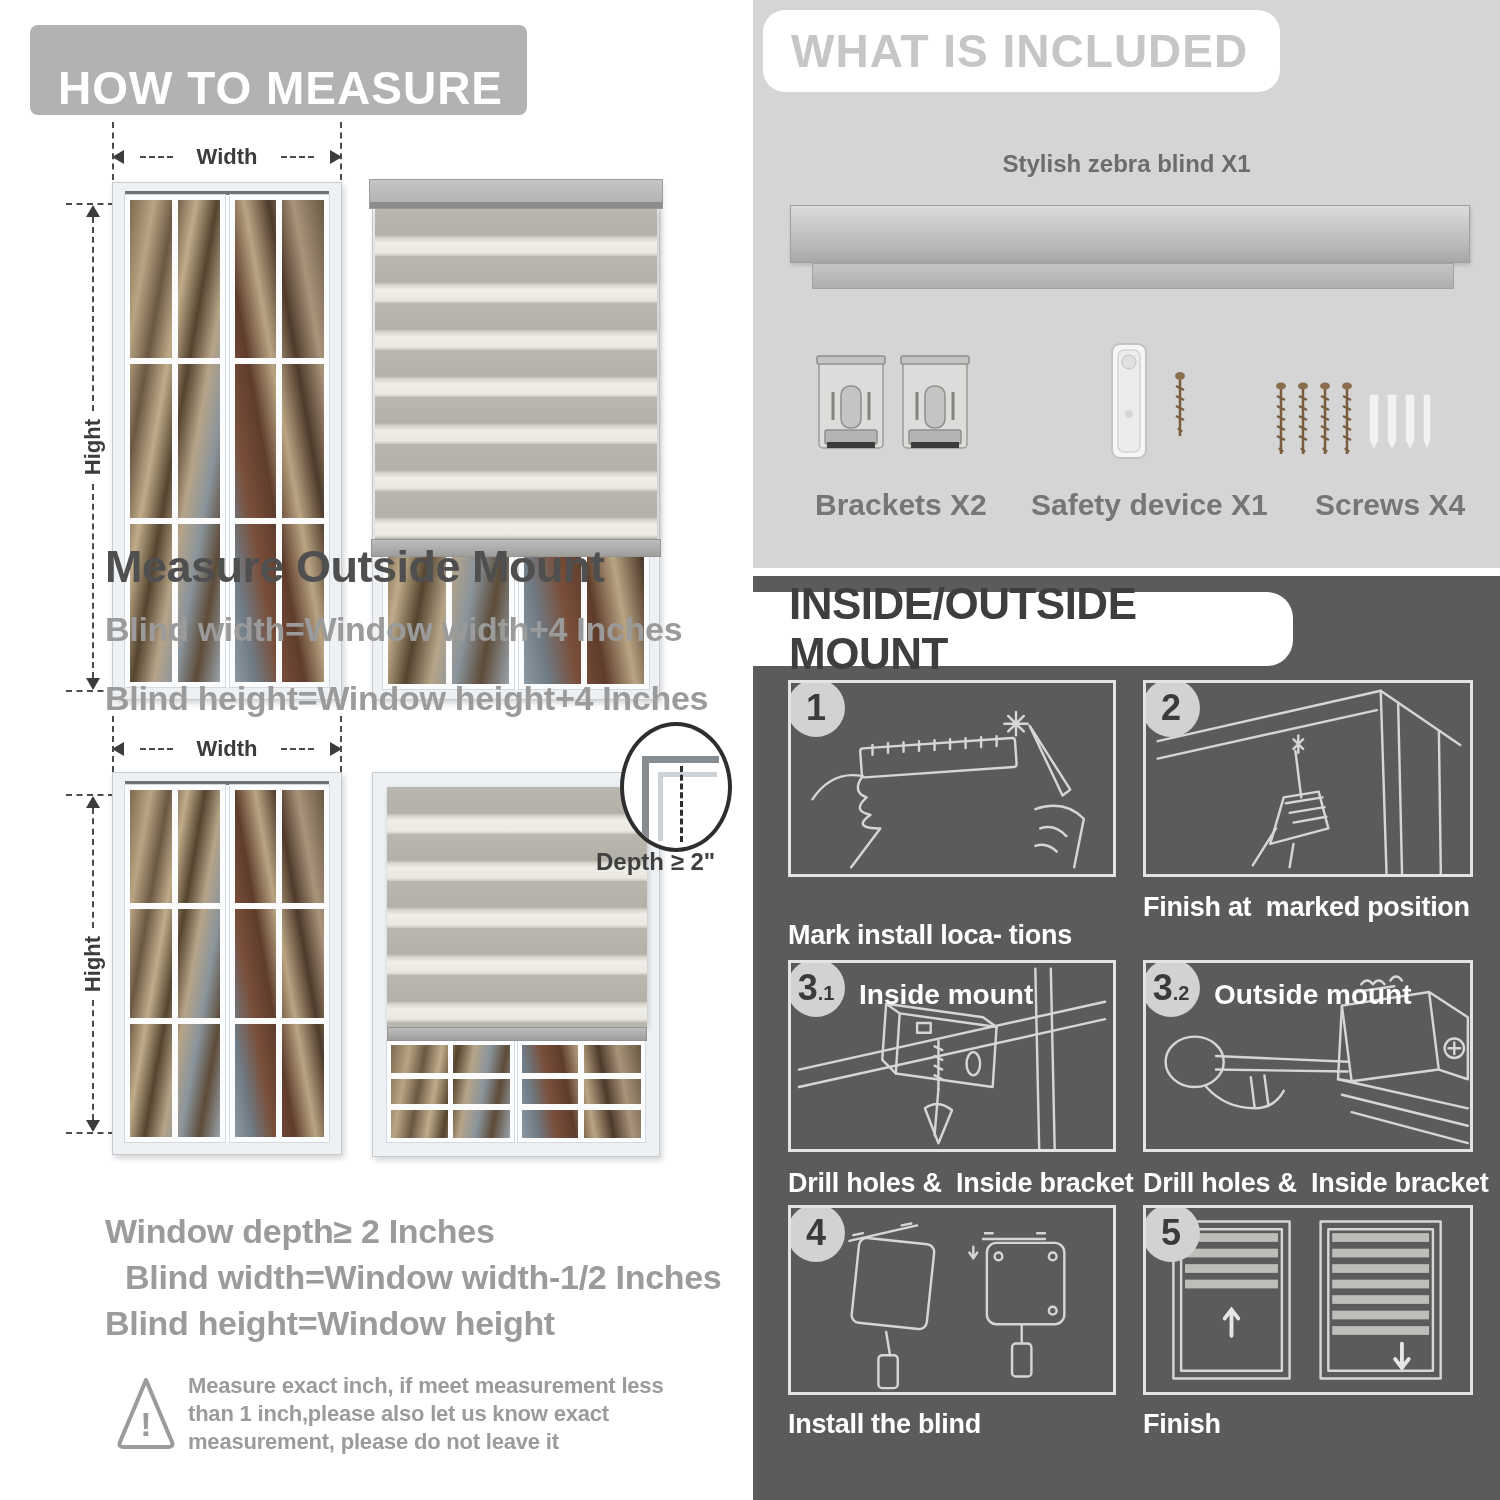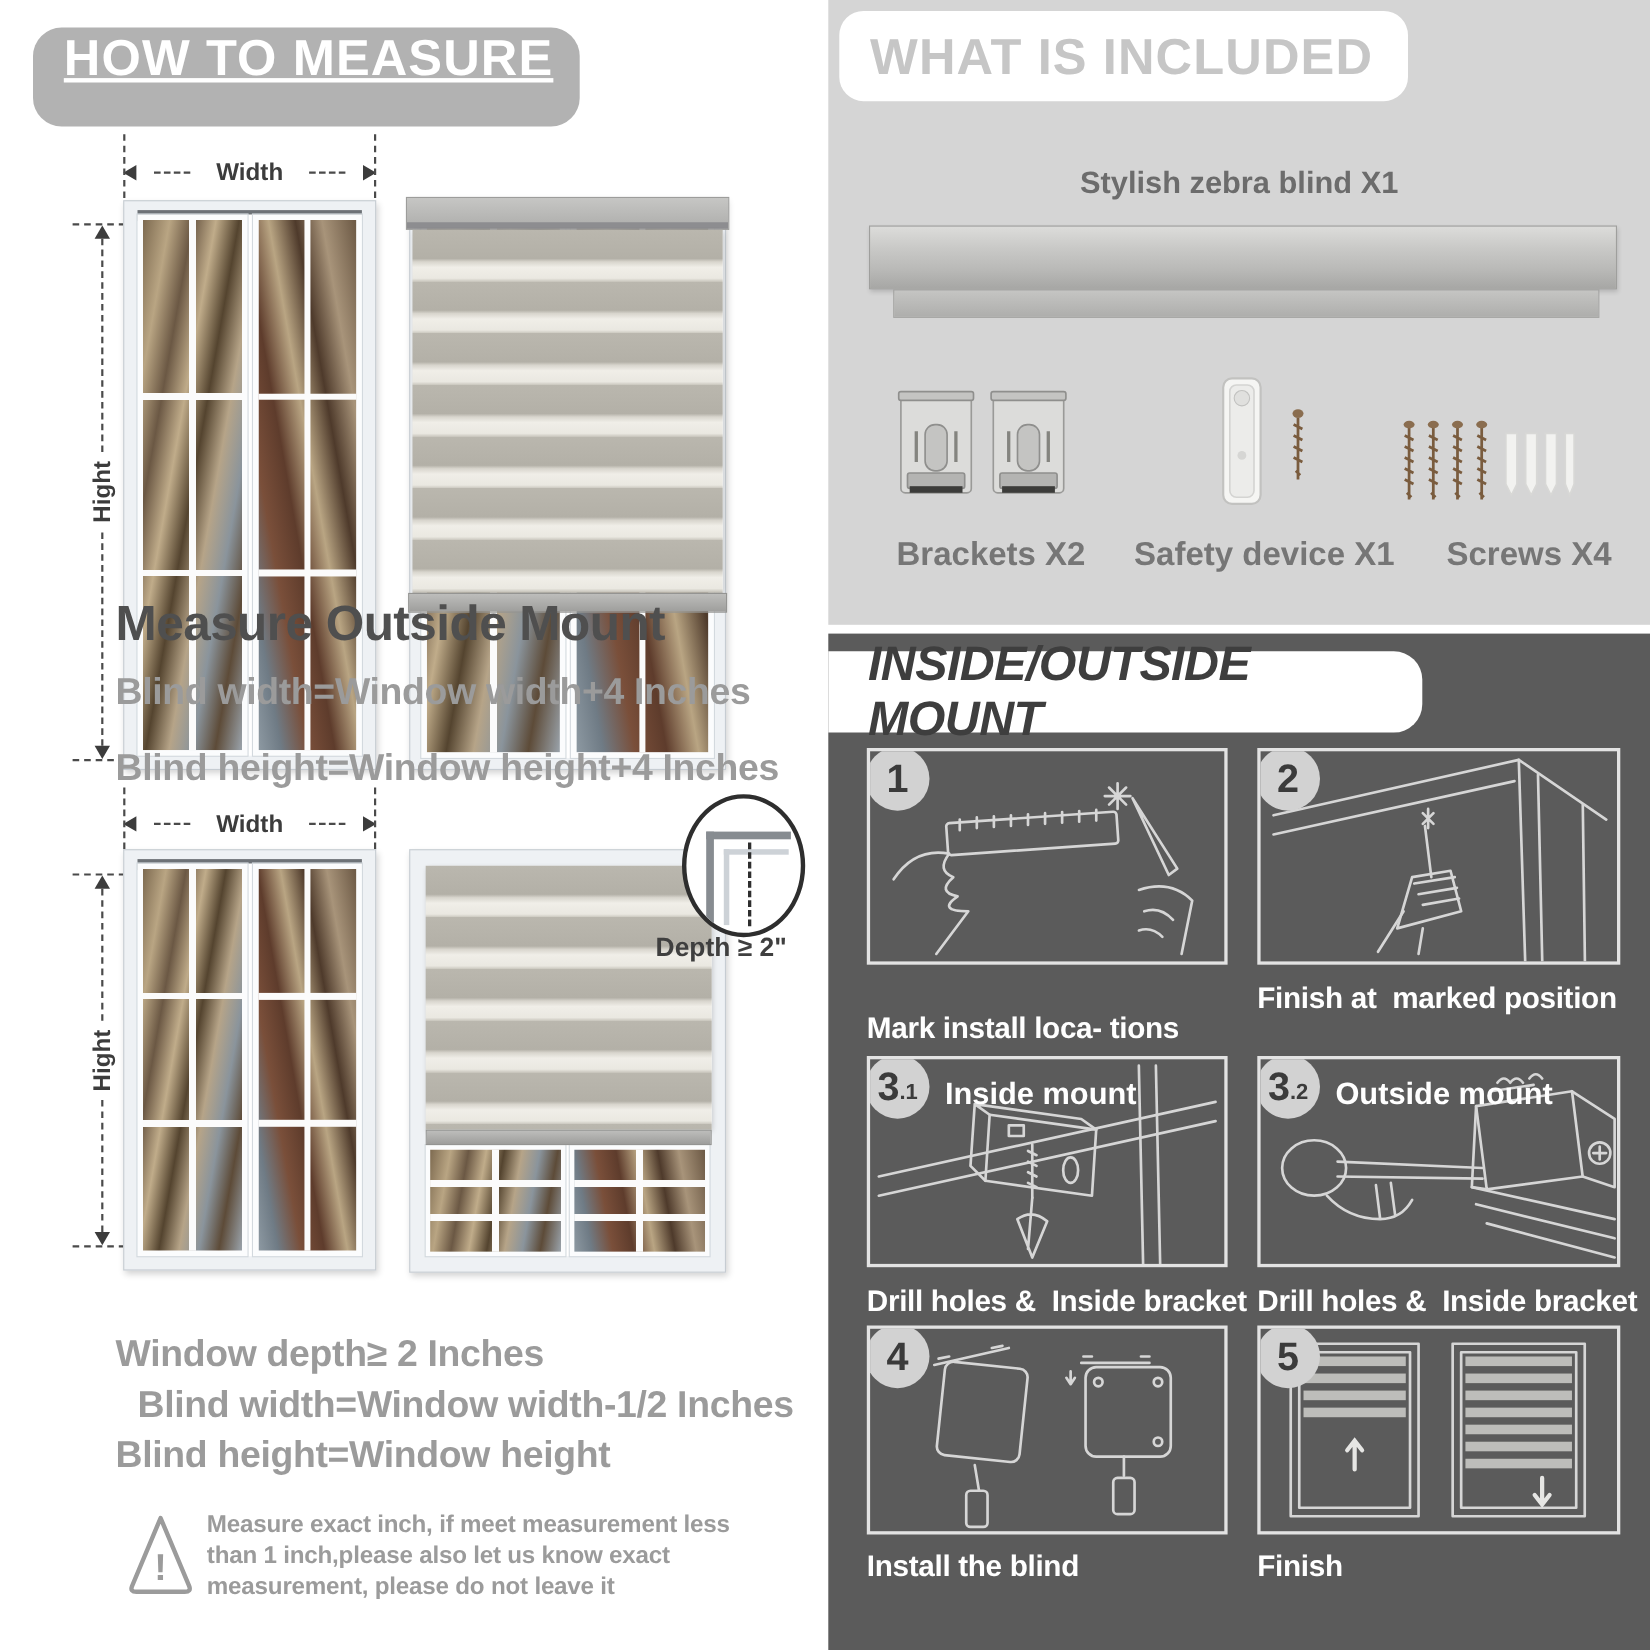--- a/index.html
+++ b/index.html
@@ -4,22 +4,22 @@
 <style>
   html,body{margin:0;padding:0;background:#fff;}
   #canvas{
     position:relative;width:1500px;height:1500px;overflow:hidden;
     font-family:"Liberation Sans",sans-serif;font-weight:bold;background:#fff;
   }
   .abs{position:absolute;}
 
   
   .left-header{
-    left:30px;top:25px;width:497px;height:90px;background:#b2b2b2;border-radius:26px;
-    color:#fff;font-size:46px;letter-spacing:1px;display:flex;align-items:flex-start;padding-left:28px;box-sizing:border-box;text-decoration:underline;
+    left:30px;top:25px;width:497px;height:90px;background:#b2b2b2;border-radius:8px;
+    color:#fff;font-size:46px;letter-spacing:1px;display:flex;align-items:flex-end;padding-left:28px;box-sizing:border-box;
   }
   .sec-title{font-size:45px;color:#4f4f4f;letter-spacing:-0.5px;}
   .sec-line{font-size:34px;color:#9b9b9b;letter-spacing:-0.3px;}
 
   
   .win{background:#eef1f4;border:1px solid #c6ccd2;box-shadow:2px 3px 6px rgba(0,0,0,.18);box-sizing:border-box;}
   .win .inner{position:absolute;inset:12px;background:#fff;display:flex;gap:5px;}
   .win .topchannel{position:absolute;left:12px;right:12px;top:8px;height:10px;background:#6d7277;}
   .sash{flex:1;border:5px solid #fbfcfd;outline:1px solid #d3d9de;position:relative;box-sizing:border-box;
     background-image:
@@ -64,28 +64,28 @@
   .warn-text{font-size:22px;color:#9b9b9b;line-height:28px;letter-spacing:-0.2px;}
 
   
   .light-panel{left:753px;top:0;width:747px;height:568px;background:#d5d5d5;}
   .dark-panel{left:753px;top:576px;width:747px;height:924px;background:#5b5b5b;}
 
   .included-header{
     left:10px;top:10px;width:517px;height:82px;background:#fff;border-radius:22px;
     color:#c6c6c6;font-size:46px;letter-spacing:1px;display:flex;align-items:center;padding-left:28px;box-sizing:border-box;
   }
-  .product-label{left:0;top:150px;width:747px;text-align:center;font-size:28px;color:#6c6c6c;}
+  .product-label{left:0;top:150px;width:747px;text-align:center;font-size:24px;color:#6c6c6c;}
   .rail-top{left:37px;top:205px;width:680px;height:58px;background:linear-gradient(180deg,#dcdcda 0%,#c9c9c7 35%,#b9b9b7 70%,#a7a7a5 100%);border:1px solid #9f9f9d;box-sizing:border-box;box-shadow:1px 2px 4px rgba(0,0,0,.15);}
   .rail-bottom{left:59px;top:263px;width:642px;height:26px;background:linear-gradient(180deg,#c5c5c3,#aeaeac);border:1px solid #a3a3a1;box-sizing:border-box;}
   .comp-caption{font-size:30px;color:#767676;}
 
   .mount-header{
     left:0;top:16px;width:540px;height:74px;background:#fff;border-radius:0 26px 26px 0;
-    color:#3e3e3e;font-size:44px;display:flex;align-items:center;padding-left:36px;box-sizing:border-box;letter-spacing:-0.5px;font-style:italic;
+    color:#3e3e3e;font-size:44px;display:flex;align-items:center;padding-left:36px;box-sizing:border-box;letter-spacing:-0.5px;
   }
   .step-panel{position:absolute;border:3px solid #e3e3e3;box-sizing:border-box;overflow:hidden;background:#5b5b5b;}
   .step-badge{position:absolute;top:-4px;left:-4px;width:58px;height:58px;border-radius:50%;background:#d2d2d2;color:#3b3b3b;
     display:flex;align-items:center;justify-content:center;font-size:36px;}
   .step-badge .sub{font-size:20px;margin-top:10px;}
   .step-title{position:absolute;left:68px;top:16px;color:#fff;font-size:28px;white-space:pre-wrap;}
   .step-caption{position:absolute;color:#fff;font-size:27px;white-space:pre-wrap;letter-spacing:-0.3px;}
   .step-art{position:absolute;inset:0;width:100%;height:100%;}
   .lineart{stroke:#d6d6d6;stroke-width:2.5;fill:none;stroke-linecap:round;stroke-linejoin:round;}
 </style>

